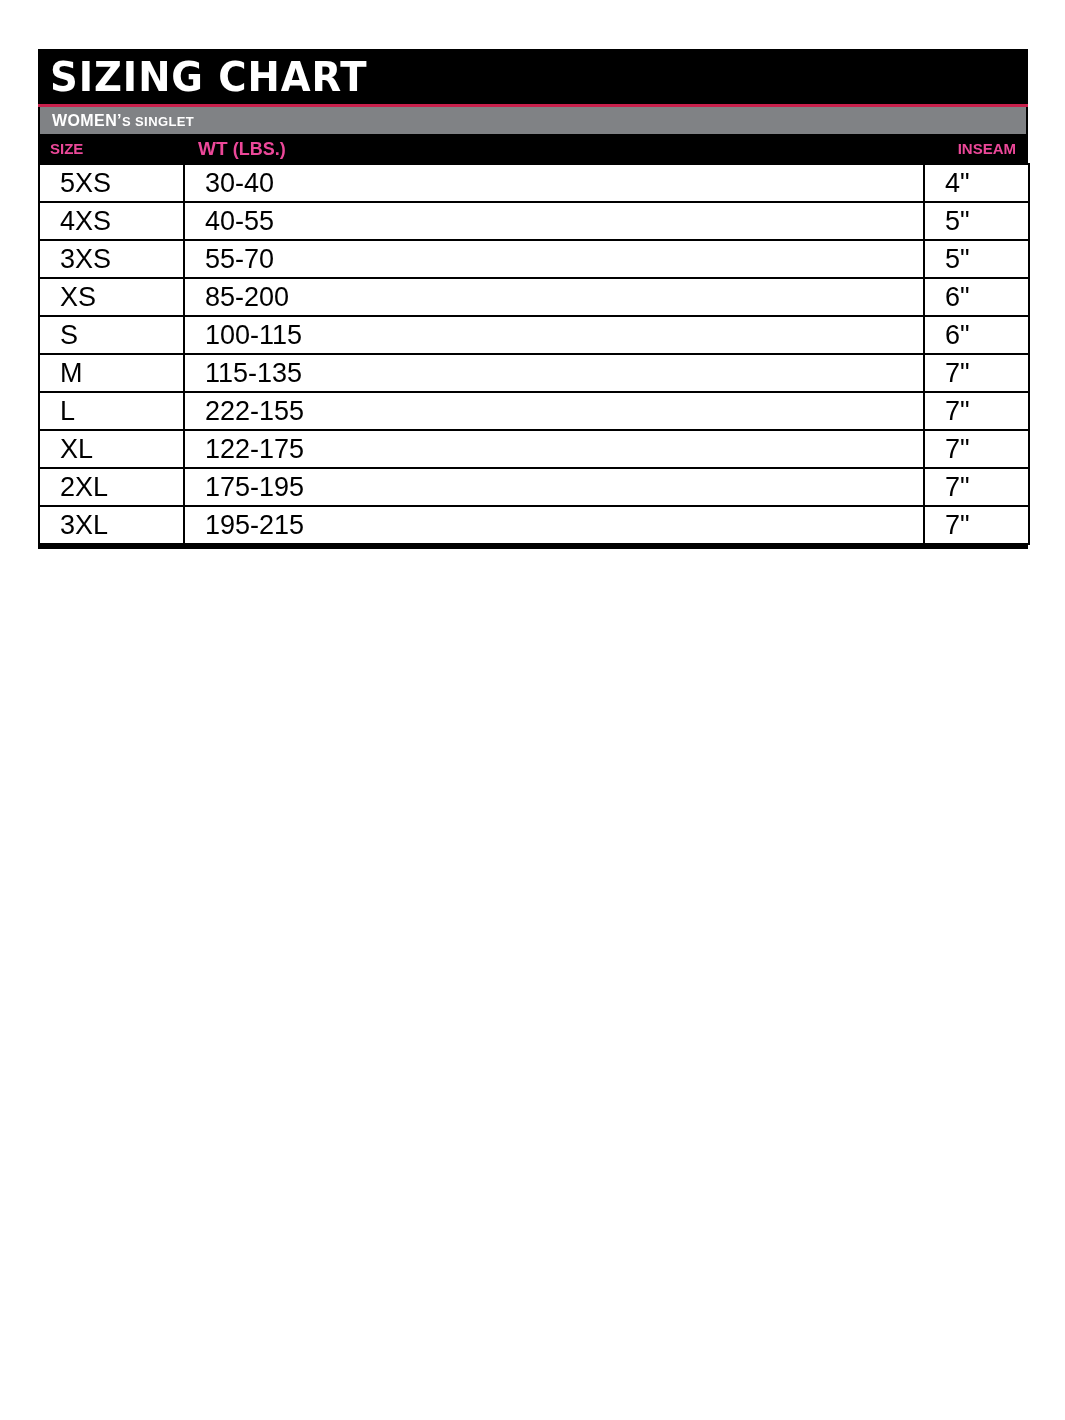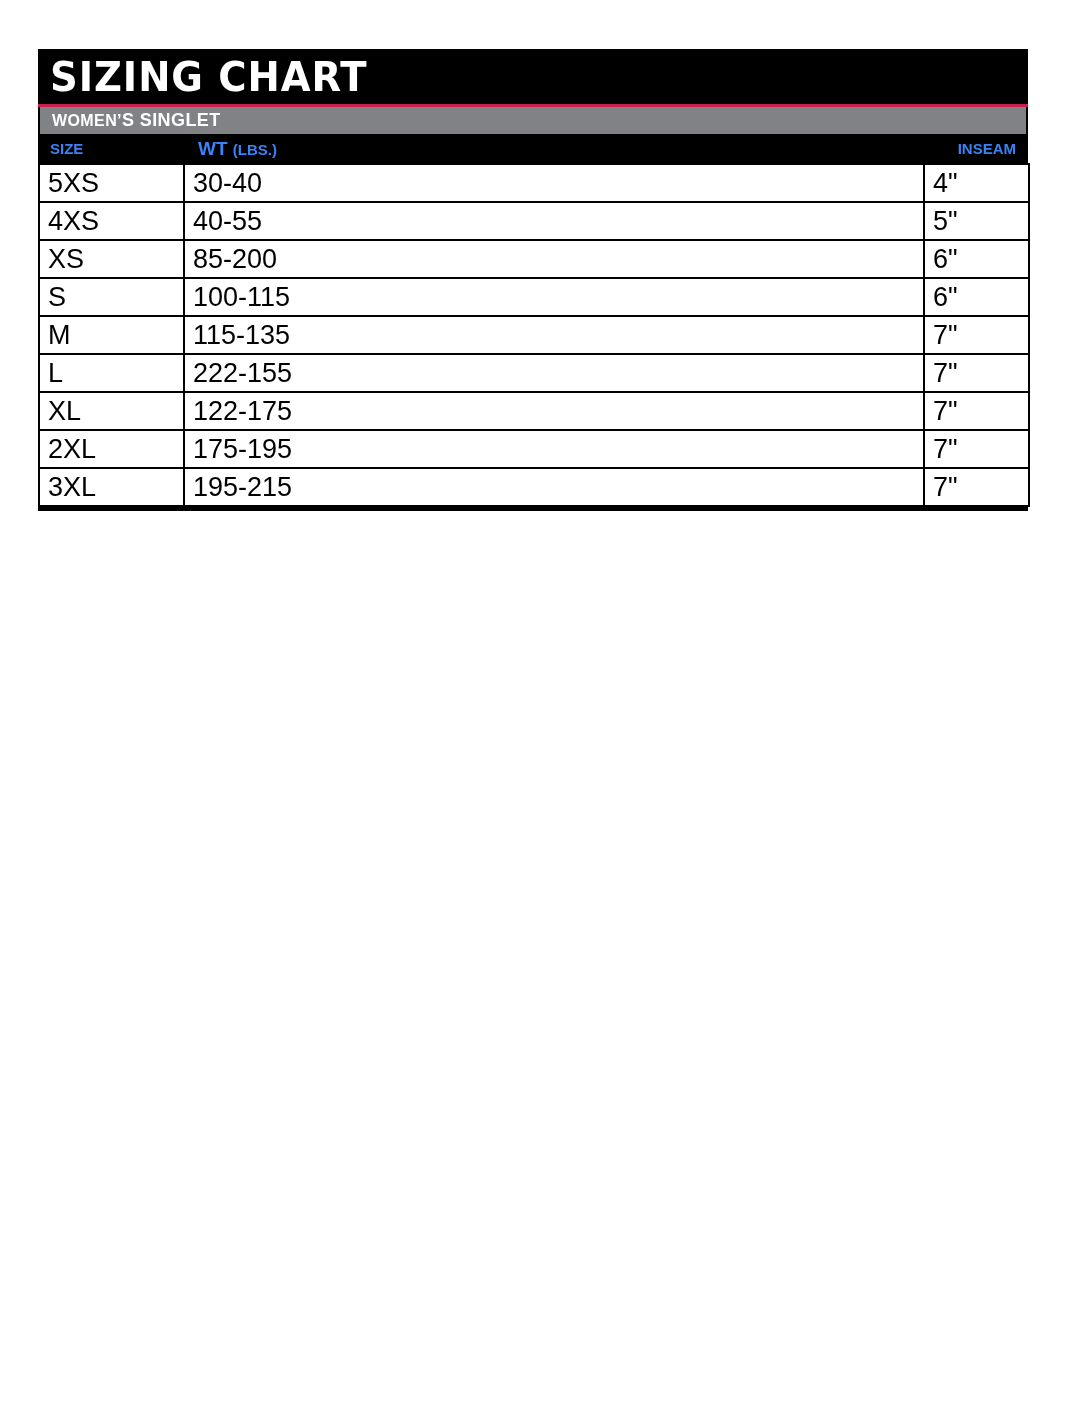--- a/index.html
+++ b/index.html
@@ -67,56 +67,56 @@
     left: 12px;
     top: 3px;
     color: #ffffff;
     font-family: "Liberation Sans", sans-serif;
     font-weight: bold;
     font-size: 16px;
     letter-spacing: 0.4px;
     line-height: 21px;
     white-space: nowrap;
   }
-  .sub-text .sm { font-size: 18px; }
+  .sub-text .sm { font-size: 13px; }
 
   
   .head-row {
     background: #000000;
     height: 29px;
     position: relative;
-    color: #3b82f6;
+    color: #ec4899;
   }
   .head-cell {
     position: absolute;
     top: 0;
     height: 29px;
     line-height: 30px;
     font-weight: bold;
     font-size: 15px;
     white-space: nowrap;
   }
   .head-size   { left: 12px; }
   .head-wt     { left: 160px; font-size: 19px; }
-  .head-wt .sm { font-size: 15px; }
+  .head-wt .sm { font-size: 18px; }
   .head-inseam { right: 12px; text-align: left; }
 
   
   table.size-table {
     border-collapse: collapse;
     width: 100%;
     table-layout: fixed;
   }
   table.size-table td {
     border: 2px solid #000000;
     height: 36px;
     font-size: 27px;
     font-family: "Liberation Sans", sans-serif;
     color: #000000;
-    padding: 0 0 0 8px;
+    padding: 0 0 0 20px;
     vertical-align: middle;
     line-height: 30px;
     white-space: nowrap;
   }
   col.c-size   { width: 145px; }
   col.c-wt     { width: 740px; }
   col.c-inseam { width: 105px; }
   .bottom-cap {
     height: 4px;
     background: #000000;
@@ -155,20 +155,25 @@
           <td>5XS</td>
           <td>30-40</td>
           <td>4"</td>
         </tr>
         <tr>
           <td>4XS</td>
           <td>40-55</td>
           <td>5"</td>
         </tr>
         <tr>
+          <td>3XS</td>
+          <td>55-70</td>
+          <td>5"</td>
+        </tr>
+        <tr>
           <td>XS</td>
           <td>85-200</td>
           <td>6"</td>
         </tr>
         <tr>
           <td>S</td>
           <td>100-115</td>
           <td>6"</td>
         </tr>
         <tr>

